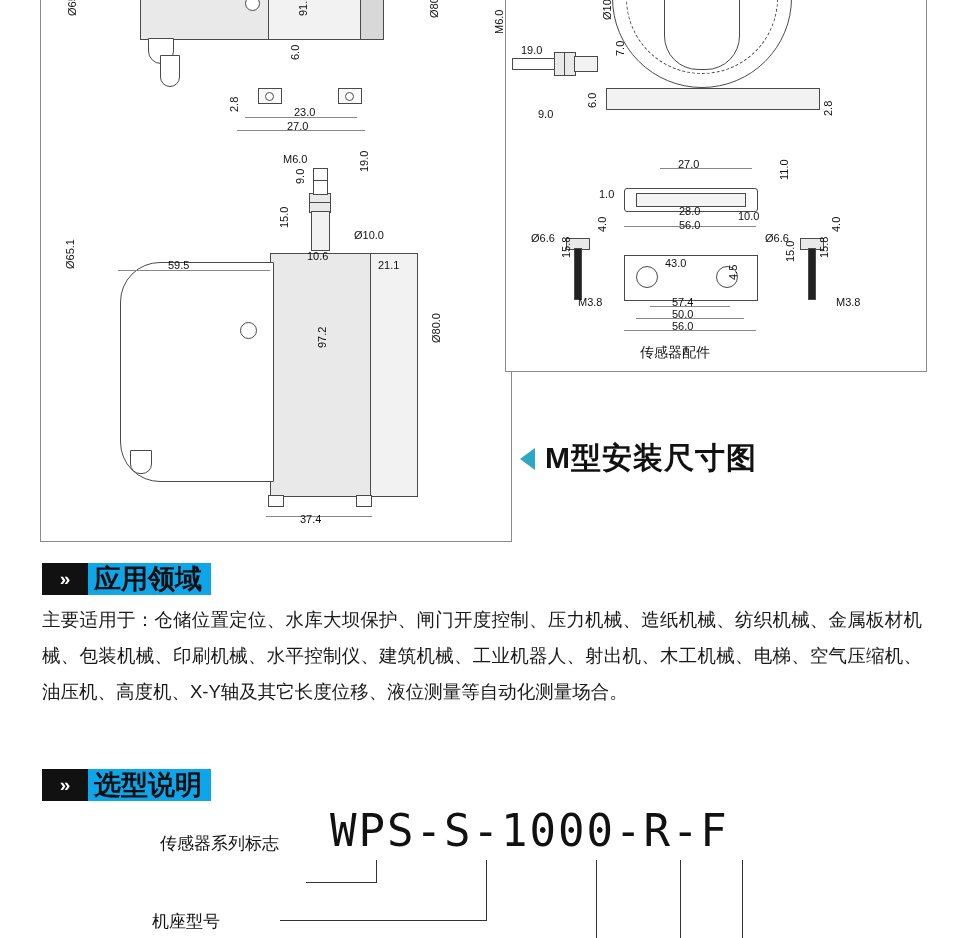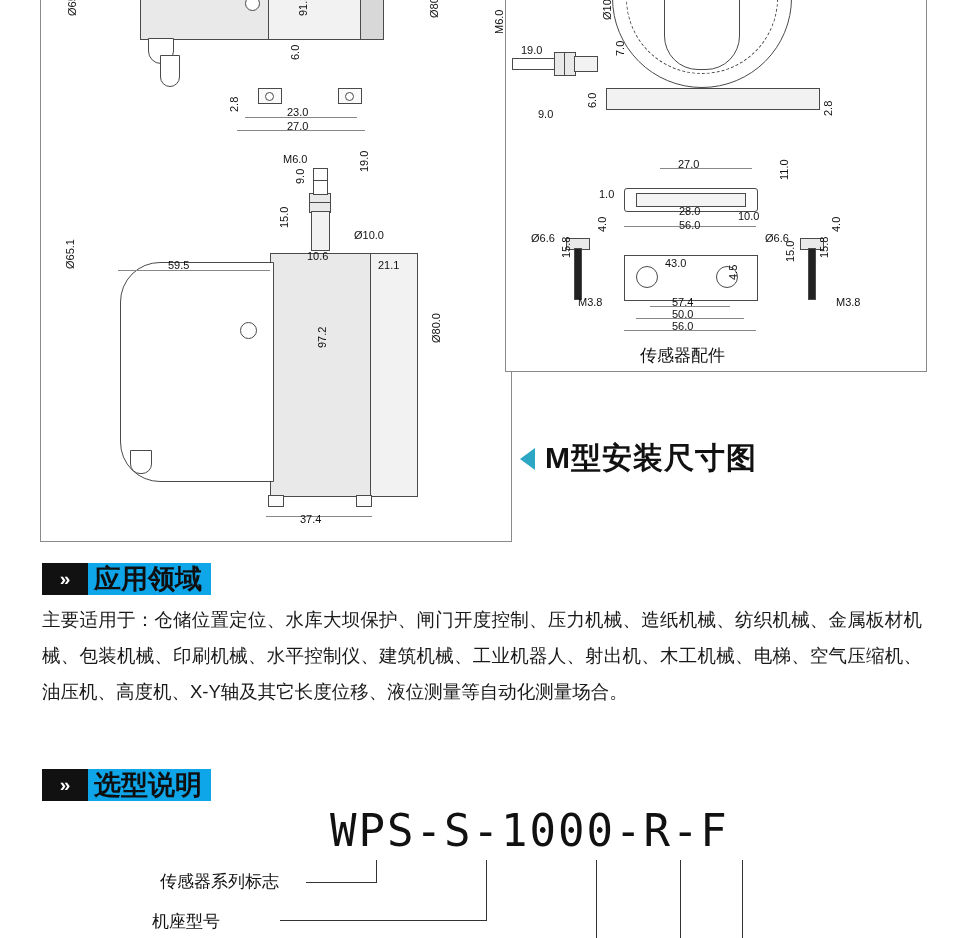--- a/index.html
+++ b/index.html
@@ -134,21 +134,21 @@
     <div class="circle" style="left:265px;top:92px;width:7px;height:7px;"></div>
     <div class="circle" style="left:345px;top:92px;width:7px;height:7px;"></div>
 
     <div class="line hline thin" style="left:245px;top:117px;width:112px;"></div>
     <div class="line hline thin" style="left:237px;top:130px;width:128px;"></div>
 
     <div class="dim vert" style="left:66px;top:16px;">Ø65.1</div>
     <div class="dim vert" style="left:297px;top:16px;">91.3</div>
     <div class="dim vert" style="left:428px;top:18px;">Ø80.0</div>
     <div class="dim vert" style="left:289px;top:60px;">6.0</div>
-    <div class="dim" style="left:287px;top:106px;">23.0</div>
+    <div class="dim" style="left:294px;top:106px;">23.0</div>
     <div class="dim" style="left:287px;top:120px;">27.0</div>
     <div class="dim vert" style="left:228px;top:112px;">2.8</div>
 
     <div class="circle" style="left:612px;top:-92px;width:178px;height:178px;"></div>
     <div class="circle dashed" style="left:626px;top:-78px;width:150px;height:150px;"></div>
     <div class="box" style="left:664px;top:-40px;width:74px;height:108px;background:#fff;border-radius:0 0 34px 34px;"></div>
     <div class="box lgray" style="left:606px;top:88px;width:212px;height:20px;"></div>
 
     <div class="box" style="left:512px;top:58px;width:42px;height:10px;background:#fff;"></div>
     <div class="box gray" style="left:554px;top:52px;width:10px;height:22px;"></div>
@@ -224,21 +224,21 @@
     <div class="dim vert" style="left:818px;top:258px;">15.8</div>
     <div class="dim" style="left:665px;top:257px;">43.0</div>
     <div class="dim vert" style="left:784px;top:262px;">15.0</div>
     <div class="dim vert" style="left:727px;top:280px;">4.5</div>
     <div class="dim" style="left:578px;top:296px;">M3.8</div>
     <div class="dim" style="left:836px;top:296px;">M3.8</div>
     <div class="dim" style="left:672px;top:296px;">57.4</div>
     <div class="dim" style="left:672px;top:308px;">50.0</div>
     <div class="dim" style="left:672px;top:320px;">56.0</div>
 
-    <div class="cap" style="left:640px;top:344px;font-size:17px;">传感器配件</div>
+    <div class="cap" style="left:640px;top:344px;font-size:14px;">传感器配件</div>
 
     <div class="tri"></div>
     <div class="mtitle" style="left:545px;">M型安装尺寸图</div>
   </div>
 
   <div class="sec" style="left:42px;top:562px;">
     <div class="chev">»</div>
     <div class="sec-label">应用领域</div>
   </div>
 
@@ -254,16 +254,16 @@
   <div class="leader vline" style="left:376px;top:860px;width:1px;height:22px;"></div>
   <div class="leader hline" style="left:306px;top:882px;width:71px;height:1px;"></div>
 
   <div class="leader vline" style="left:486px;top:860px;width:1px;height:60px;"></div>
   <div class="leader hline" style="left:280px;top:920px;width:207px;height:1px;"></div>
 
   <div class="leader vline" style="left:596px;top:860px;width:1px;height:78px;"></div>
   <div class="leader vline" style="left:680px;top:860px;width:1px;height:78px;"></div>
   <div class="leader vline" style="left:742px;top:860px;width:1px;height:78px;"></div>
 
-  <div class="leg" style="left:160px;top:870px;">传感器系列标志</div>
+  <div class="leg" style="left:160px;top:832px;">传感器系列标志</div>
   <div class="leg" style="left:152px;top:910px;">机座型号</div>
 
 </div>
 
 </body></html>

